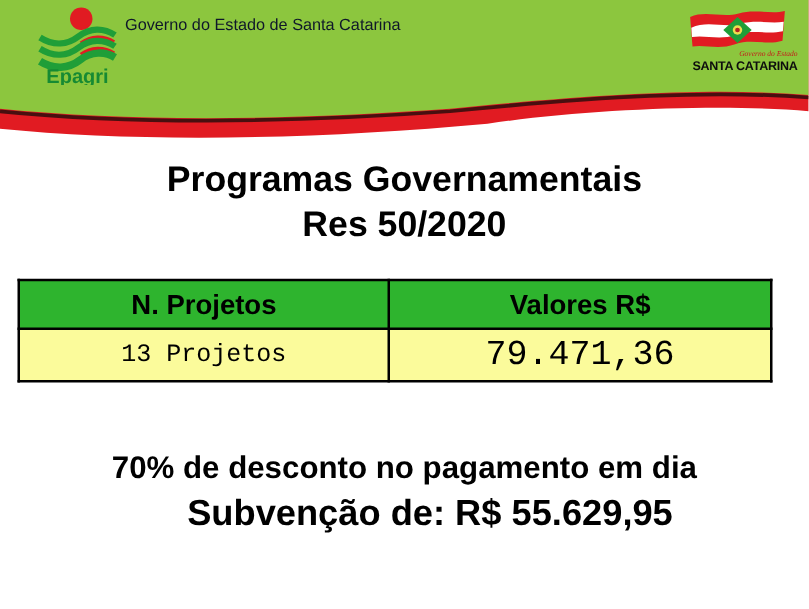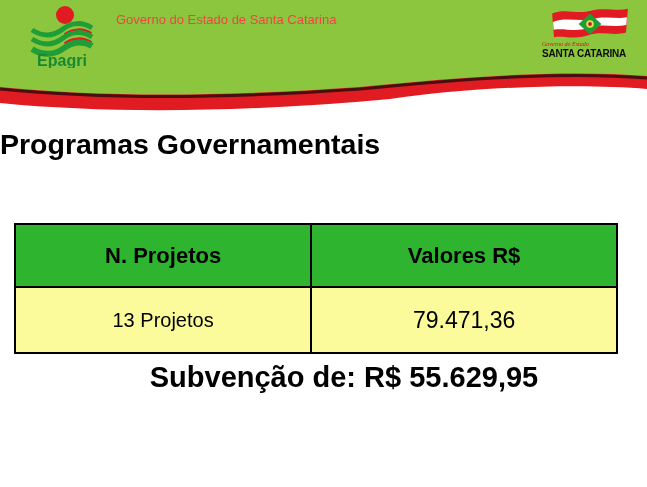--- a/index.html
+++ b/index.html
@@ -6,35 +6,35 @@
   .slide{
     position:relative;width:647px;height:487px;background:#ffffff;overflow:hidden;
     font-family:"Liberation Sans","DejaVu Sans",sans-serif;color:#000;
   }
   
   .wave{position:absolute;left:0;top:0;width:647px;height:120px;display:block;}
   
   .epagri{position:absolute;left:27px;top:4px;width:70px;height:64px;}
   .epagri-text{font-family:"Liberation Sans","DejaVu Sans",sans-serif;font-weight:bold;font-size:16px;fill:#168a33;}
   
-  .orgs{position:absolute;left:116px;top:11px;font-size:13px;line-height:17.5px;color:#ef4444;white-space:nowrap;text-align:center;}
+  .orgs{position:absolute;left:100px;top:11px;font-size:13px;line-height:17.5px;color:#0f172a;white-space:nowrap;text-align:center;}
   
-  .flagbox{position:absolute;left:542px;top:6px;width:96px;text-align:left;}
+  .flagbox{position:absolute;left:542px;top:6px;width:96px;text-align:right;}
   .flagbox svg{display:block;margin:0 auto;}
   .flag-small{font-family:"Liberation Serif","DejaVu Serif",serif;font-style:italic;font-size:6px;color:#c41a1a;margin-top:-1px;line-height:7px;}
   .flag-big{font-size:10px;font-weight:bold;color:#0d0d0d;letter-spacing:-0.2px;line-height:11px;}
   
-  .title{position:absolute;left:0;top:126px;width:100%;font-weight:bold;font-size:28.5px;line-height:36px;color:#000;}
+  .title{position:absolute;left:0;top:126px;width:100%;text-align:center;font-weight:bold;font-size:28.5px;line-height:36px;color:#000;}
   
   table.projects{position:absolute;left:14px;top:223px;width:604px;border-collapse:collapse;table-layout:fixed;}
-  table.projects th,table.projects td{border:2px solid #000;text-align:center;vertical-align:middle;padding:12px;}
+  table.projects th,table.projects td{border:2px solid #000;text-align:center;vertical-align:middle;padding:0;}
   table.projects th{background:#2eb42e;height:37px;font-size:22px;font-weight:bold;color:#000;}
-  table.projects td{background:#fbfb9b;height:40px;}
+  table.projects td{background:#fbfb9b;height:40px;font-family:Liberation Mono, monospace;}
   td.c1{font-size:20px;}
-  td.c2{font-size:23px;}
+  td.c2{font-size:28px;}
   col.first{width:49.2%;}
   
   .footer{position:absolute;left:0;top:357px;width:100%;text-align:center;font-weight:bold;color:#000;}
   .f1{font-size:25px;line-height:34px;}
   .f2{font-size:29px;line-height:40px;margin-left:41px;}
 </style>
 </head>
 <body>
 
 <div class="slide">
@@ -66,20 +66,21 @@
       <polygon fill="#1f9e38" points="42,8 54,19 42,30 30,19"></polygon>
       <circle cx="42" cy="19" r="4" fill="#eddd4e"></circle>
       <circle cx="42" cy="19" r="2" fill="#b22222"></circle>
     </svg>
     <div class="flag-small">Governo do Estado</div>
     <div class="flag-big">SANTA CATARINA</div>
   </div>
 
   <div class="title">
     <div>Programas Governamentais</div>
+    <div>Res 50/2020</div>
   </div>
 
   <table class="projects">
     <colgroup>
         <col class="first">
         <col>
       </colgroup>
     <thead>
       <tr>
         <th>N. Projetos</th>
@@ -88,16 +89,17 @@
     </thead>
     <tbody>
       <tr>
         <td class="c1">13 Projetos</td>
         <td class="c2">79.471,36</td>
       </tr>
     </tbody>
   </table>
 
   <div class="footer">
+    <div class="f1">70% de desconto no pagamento em dia</div>
     <div class="f2">Subvenção de: R$ 55.629,95</div>
   </div>
 
 </div>
 
 </body></html>

